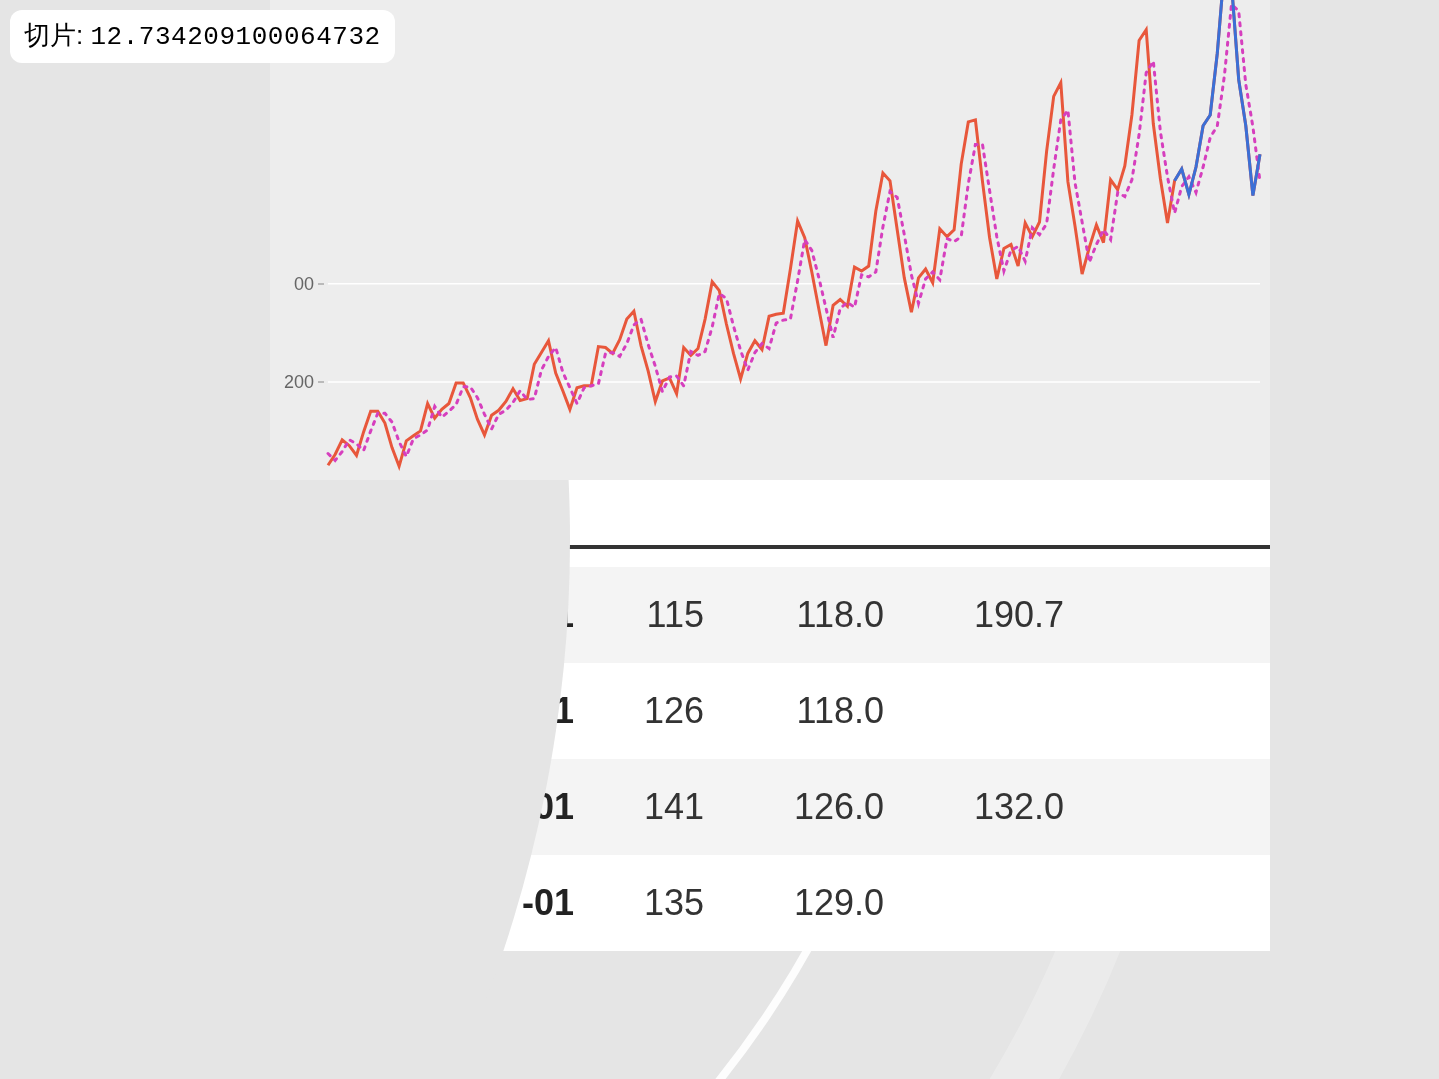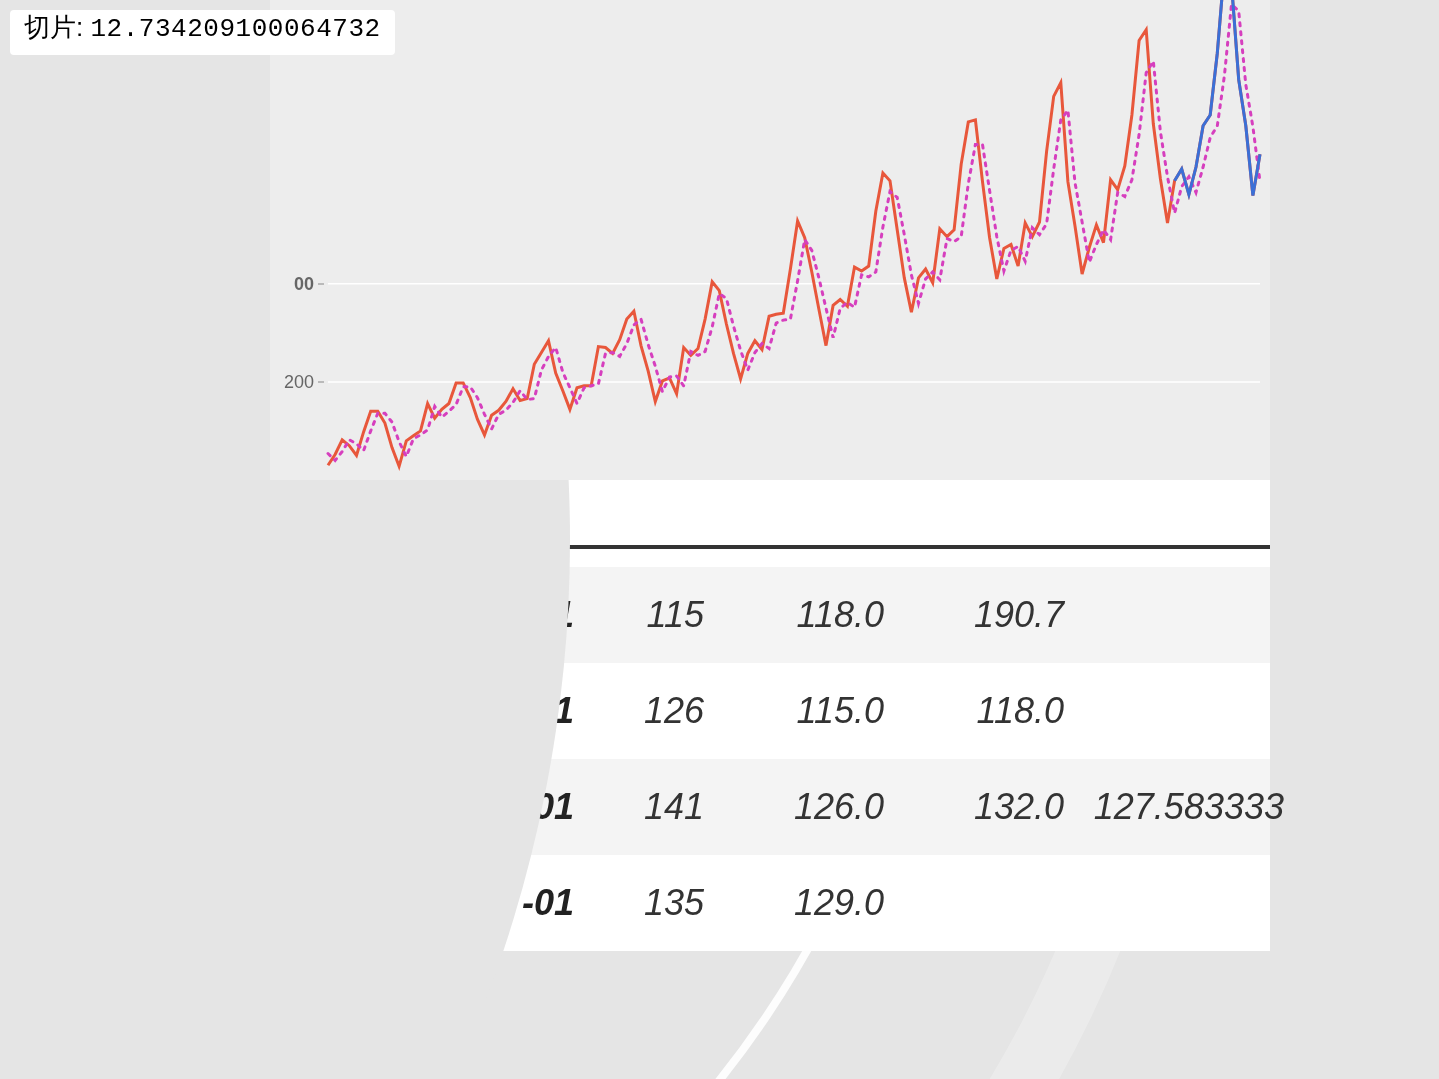--- a/index.html
+++ b/index.html
@@ -17,22 +17,22 @@
     border-radius: 50%;
     background: transparent;
   }
   .arc1 { width: 2000px; height: 2000px; left: -1060px; top: -540px; border-width: 8px; opacity: 0.9; }
   .arc2 { width: 2200px; height: 2200px; left: -1000px; top: -560px; border-width: 60px; border-color: rgba(255,255,255,0.25); }
   .info-box {
     position: absolute;
     left: 10px;
     top: 10px;
     background: #fff;
-    border-radius: 4px;
-    padding: 0 14px 8px 14px;
+    border-radius: 12px;
+    padding: 8px 14px 8px 14px;
     font-size: 26px;
     line-height: 1.35;
     color: #000;
     font-family: "Helvetica Neue", Arial, sans-serif;
     z-index: 20;
   }
   .info-box .mono { font-family: "Courier New", monospace; letter-spacing: 0.02em; }
   .chart-wrapper {
     position: absolute;
     left: 270px;
@@ -58,21 +58,20 @@
     background: #888;
     transform: translateY(-0.5px);
   }
   .table-wrapper {
     position: absolute;
     left: 270px;
     top: 480px;
     width: 1000px;
     z-index: 10;
     background: #fff;
-    font-style: italic;
   }
   .table-header {
     font-size: 40px;
     font-weight: bold;
     padding: 14px 0 18px 140px;
     color: #111;
   }
   .divider {
     height: 4px;
     background: #333;
@@ -127,49 +126,47 @@
   <svg id="chart-svg" width="1000" height="480">
       <line x1="58" x2="990" y1="381.8867924528302" y2="381.8867924528302" stroke="#fff" stroke-width="1.5"></line>
       <line x1="58" x2="990" y1="283.77358490566036" y2="283.77358490566036" stroke="#fff" stroke-width="1.5"></line>
       <path d=" M 58.0 465.3 L 65.1 454.5 L 72.2 439.8 L 79.3 445.7 L 86.5 455.5 L 93.6 431.9 L 100.7 411.3 L 107.8 411.3 L 114.9 423.1 L 122.0 447.6 L 129.1 466.3 L 136.3 440.8 L 143.4 435.8 L 150.5 430.9 L 157.6 403.5 L 164.7 418.2 L 171.8 409.4 L 178.9 403.5 L 186.1 382.9 L 193.2 382.9 L 200.3 397.6 L 207.4 419.2 L 214.5 434.9 L 221.6 415.2 L 228.7 410.3 L 235.9 401.5 L 243.0 388.8 L 250.1 400.5 L 257.2 398.6 L 264.3 364.2 L 271.4 352.5 L 278.5 340.7 L 285.7 373.1 L 292.8 390.7 L 299.9 409.4 L 307.0 387.8 L 314.1 385.8 L 321.2 385.8 L 328.4 346.6 L 335.5 347.5 L 342.6 353.4 L 349.7 339.7 L 356.8 319.1 L 363.9 311.2 L 371.0 345.6 L 378.2 371.1 L 385.3 401.5 L 392.4 380.9 L 399.5 378.0 L 406.6 393.7 L 413.7 347.5 L 420.8 355.4 L 428.0 348.5 L 435.1 319.1 L 442.2 281.8 L 449.3 290.6 L 456.4 324.0 L 463.5 353.4 L 470.6 378.9 L 477.8 353.4 L 484.9 340.7 L 492.0 349.5 L 499.1 316.2 L 506.2 314.2 L 513.3 313.2 L 520.4 269.1 L 527.6 221.0 L 534.7 237.7 L 541.8 272.0 L 548.9 309.3 L 556.0 345.6 L 563.1 305.4 L 570.2 299.5 L 577.4 306.3 L 584.5 267.1 L 591.6 271.0 L 598.7 266.1 L 605.8 211.2 L 612.9 172.9 L 620.0 180.8 L 627.2 229.8 L 634.3 277.9 L 641.4 312.2 L 648.5 277.9 L 655.6 269.1 L 662.7 282.8 L 669.8 228.8 L 677.0 236.7 L 684.1 229.8 L 691.2 164.1 L 698.3 121.9 L 705.4 119.9 L 712.5 181.7 L 719.6 237.7 L 726.8 278.9 L 733.9 248.5 L 741.0 244.5 L 748.1 266.1 L 755.2 222.9 L 762.3 236.7 L 769.5 222.0 L 776.6 151.3 L 783.7 96.4 L 790.8 82.6 L 797.9 181.7 L 805.0 225.9 L 812.1 274.0 L 819.3 247.5 L 826.4 224.9 L 833.5 242.6 L 840.6 179.8 L 847.7 189.6 L 854.8 166.0 L 861.9 115.0 L 869.1 40.5 L 876.2 29.7 L 883.3 123.8 L 890.4 178.8 L 897.5 222.9 L 904.6 180.8 L 911.7 169.0 L 918.9 194.5 L 926.0 167.0 L 933.1 125.8 L 940.2 115.0 L 947.3 53.2 L 954.4 -32.2 L 961.5 -16.5 L 968.7 79.7 L 975.8 125.8 L 982.9 195.5 L 990.0 154.3" fill="none" stroke="#e8573b" stroke-width="3"></path>
       <path d=" M 58.0 453.5 L 65.1 460.4 L 72.2 451.5 L 79.3 439.8 L 86.5 443.7 L 93.6 450.6 L 100.7 430.9 L 107.8 413.3 L 114.9 413.3 L 122.0 422.1 L 129.1 441.7 L 136.3 456.5 L 143.4 438.8 L 150.5 434.9 L 157.6 430.0 L 164.7 406.4 L 171.8 417.2 L 178.9 411.3 L 186.1 404.5 L 193.2 386.8 L 200.3 386.8 L 207.4 397.6 L 214.5 414.3 L 221.6 429.0 L 228.7 414.3 L 235.9 410.3 L 243.0 402.5 L 250.1 390.7 L 257.2 399.5 L 264.3 398.6 L 271.4 370.1 L 278.5 356.4 L 285.7 347.5 L 292.8 372.1 L 299.9 387.8 L 307.0 403.5 L 314.1 387.8 L 321.2 385.8 L 328.4 383.8 L 335.5 353.4 L 342.6 352.5 L 349.7 356.4 L 356.8 343.6 L 363.9 325.0 L 371.0 319.1 L 378.2 344.6 L 385.3 366.2 L 392.4 391.7 L 399.5 377.0 L 406.6 376.0 L 413.7 385.8 L 420.8 351.5 L 428.0 355.4 L 435.1 351.5 L 442.2 326.9 L 449.3 293.6 L 456.4 298.5 L 463.5 326.0 L 470.6 350.5 L 477.8 370.1 L 484.9 352.5 L 492.0 343.6 L 499.1 348.5 L 506.2 323.0 L 513.3 320.1 L 520.4 319.1 L 527.6 280.8 L 534.7 239.6 L 541.8 250.4 L 548.9 277.9 L 556.0 308.3 L 563.1 337.7 L 570.2 308.3 L 577.4 302.4 L 584.5 307.3 L 591.6 274.9 L 598.7 276.9 L 605.8 272.0 L 612.9 226.9 L 620.0 191.5 L 627.2 197.4 L 634.3 234.7 L 641.4 274.9 L 648.5 303.4 L 655.6 278.9 L 662.7 272.0 L 669.8 279.8 L 677.0 238.6 L 684.1 241.6 L 691.2 236.7 L 698.3 183.7 L 705.4 144.5 L 712.5 144.5 L 719.6 190.6 L 726.8 236.7 L 733.9 271.0 L 741.0 250.4 L 748.1 246.5 L 755.2 261.2 L 762.3 227.8 L 769.5 234.7 L 776.6 223.9 L 783.7 169.0 L 790.8 119.9 L 797.9 110.1 L 805.0 182.7 L 812.1 222.0 L 819.3 262.2 L 826.4 244.5 L 833.5 229.8 L 840.6 239.6 L 847.7 192.5 L 854.8 196.5 L 861.9 179.8 L 869.1 134.6 L 876.2 72.8 L 883.3 61.1 L 890.4 131.7 L 897.5 176.8 L 904.6 213.1 L 911.7 186.6 L 918.9 176.8 L 926.0 192.5 L 933.1 167.0 L 940.2 137.6 L 947.3 125.8 L 954.4 75.8 L 961.5 4.2 L 968.7 11.0 L 975.8 84.6 L 982.9 126.8 L 990.0 181.7" fill="none" stroke="#d63fbe" stroke-width="3" stroke-dasharray="3 6" stroke-linecap="round"></path>
       <path d=" M 904.6 180.8 L 911.7 169.0 L 918.9 194.5 L 926.0 167.0 L 933.1 125.8 L 940.2 115.0 L 947.3 53.2 L 954.4 -32.2 L 961.5 -16.5 L 968.7 79.7 L 975.8 125.8 L 982.9 195.5 L 990.0 154.3" fill="none" stroke="#3b6fd6" stroke-width="3"></path>
     </svg>
   <div id="ytick-container">
       <div class="y-tick" style="top: 381.887px; text-align: center;">200</div>
       <div class="tick-dash" style="top: 381.887px;"></div>
-      <div class="y-tick" style="top: 283.774px; font-weight: bold;">00</div>
+      <div class="y-tick" style="top: 283.774px;">00</div>
       <div class="tick-dash" style="top: 283.774px;"></div>
     </div>
 </div>
 
 <div class="table-wrapper">
   <div class="table-header">
     <span>Month</span>
     <div class="divider"></div>
   </div>
   <div id="rows">
       <div class="row">
         <div class="date">1950-01-01</div>
         <div class="num">115</div>
         <div class="num">118.0</div>
         <div class="num">190.7</div>
       </div>
       <div class="row">
         <div class="date">1950-02-01</div>
         <div class="num">126</div>
-        <div class="num">115.0</div>
         <div class="num">118.0</div>
       </div>
       <div class="row">
         <div class="date">0-03-01</div>
         <div class="num">141</div>
         <div class="num">126.0</div>
         <div class="num">132.0</div>
-        <div class="num">127.583333</div>
       </div>
       <div class="row">
         <div class="date">-01</div>
         <div class="num">135</div>
         <div class="num">129.0</div>
       </div>
     </div>
 </div>
 
 <div class="lens-mask">

